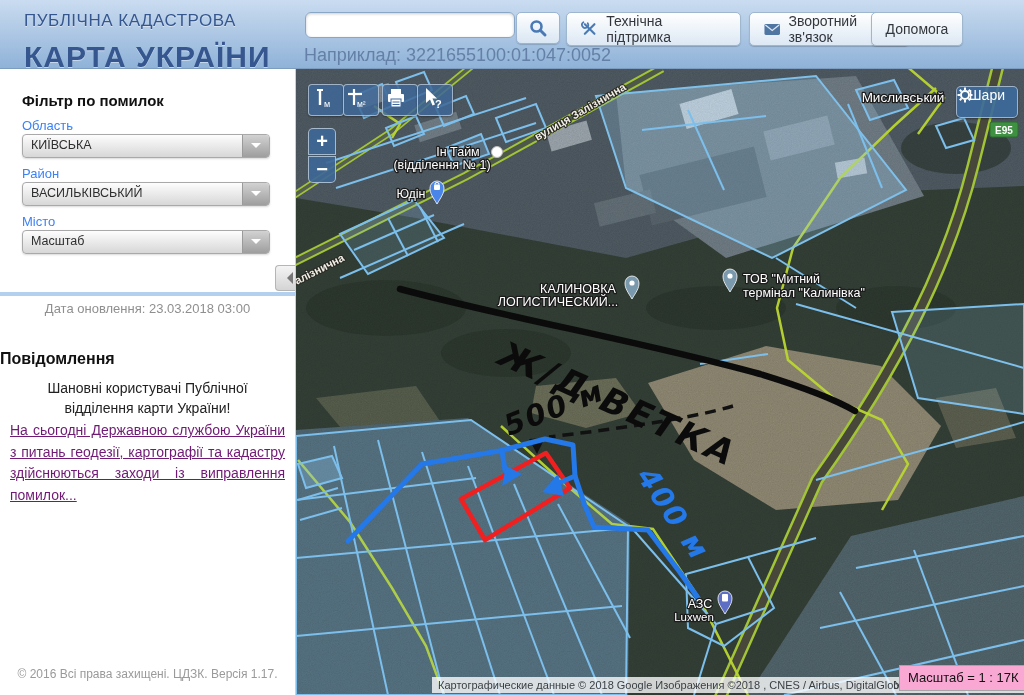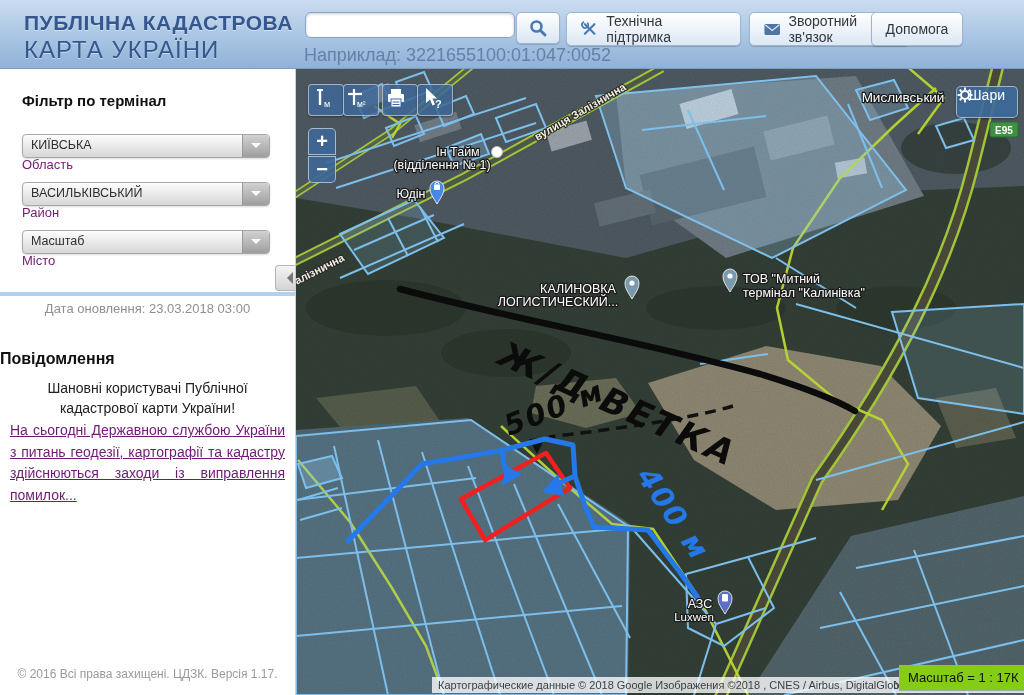--- a/index.html
+++ b/index.html
@@ -3,39 +3,39 @@
 <meta charset="utf-8">
 <style>
   html,body{margin:0;padding:0;}
   body{width:1024px;height:695px;position:relative;overflow:hidden;
        font-family:"Liberation Sans",sans-serif;background:#fff;}
 
   
   .header{position:absolute;left:0;top:0;width:1024px;height:68px;
           background:linear-gradient(#cadcf0,#8fb2d8);border-bottom:1px solid #7d9cc0;z-index:30;}
   .logo{position:absolute;left:24px;top:11px;color:#35568e;text-shadow:0 1px 0 rgba(255,255,255,.45);}
-  .logo .l1{font-size:21px;font-weight:700;letter-spacing:.5px;}
-  .logo .l2{font-size:24px;font-weight:400;letter-spacing:1px;margin-top:1px;}
+  .logo .l1{font-size:17px;font-weight:400;letter-spacing:.5px;}
+  .logo .l2{font-size:30px;font-weight:700;letter-spacing:1px;margin-top:9px;}
   .search-input{position:absolute;left:305px;top:12px;width:196px;height:24px;border:1px solid #8aa6c6;
           border-radius:6px;background:#fff;box-shadow:inset 0 1px 3px rgba(0,0,0,.2);padding:0 6px;
           font-size:13px;outline:none;}
   .search-btn{position:absolute;left:516px;top:12px;width:42px;height:30px;border:1px solid #9ab4d2;
           border-radius:5px;background:linear-gradient(#ffffff,#d9e6f3);display:flex;align-items:center;
           justify-content:center;box-shadow:0 1px 1px rgba(0,0,0,.15);cursor:pointer;}
   .hint{position:absolute;left:304px;top:45px;font-size:18px;color:#6480a6;}
   .hbtn{position:absolute;top:12px;height:30px;border:1px solid #9fb6cf;border-radius:5px;
           background:linear-gradient(#ffffff,#dce8f4);display:flex;align-items:center;justify-content:center;
           gap:8px;font-size:14px;color:#33373d;box-shadow:0 1px 1px rgba(0,0,0,.18);cursor:pointer;padding:16px 14px;box-sizing:border-box;}
   .b-support{left:566px;width:175px;} .b-feedback{left:749px;width:161px;} .b-help{left:871px;width:92px;}
 
   
   .sidebar{position:absolute;left:0;top:68px;width:296px;bottom:0;background:#fff;z-index:20;
            border-right:1px solid #cfcfcf;box-sizing:border-box;}
   .f-title{position:absolute;left:22px;top:24px;font-size:15px;font-weight:bold;color:#111;}
-  .f-label{position:absolute;left:22px;font-size:13px;color:#701a75;margin-top:39px;}
+  .f-label{position:absolute;left:22px;font-size:13px;color:#3b82f6;}
   .dd{position:absolute;left:22px;width:246px;height:22px;border:1px solid #a9a9a9;border-radius:4px;
       background:linear-gradient(#fdfdfd,#d7d7d7);box-shadow:0 1px 2px rgba(0,0,0,.15);cursor:pointer;}
   .dd .val{position:absolute;left:8px;top:3px;font-size:12.5px;color:#2e2e2e;}
   .dd .arr{position:absolute;right:0;top:0;width:26px;height:100%;border-left:1px solid #9a9a9a;
       background:linear-gradient(#d2d2d2,#9e9e9e);border-radius:0 3px 3px 0;}
   .dd .arr:after{content:"";position:absolute;left:8px;top:8px;border:5px solid transparent;border-top-color:#fff;}
   .collapse{position:absolute;right:0;top:197px;width:19px;height:24px;border:1px solid #b5b5b5;border-right:none;
       border-radius:4px 0 0 4px;background:linear-gradient(#f4f4f4,#d4d4d4);cursor:pointer;}
   .collapse:after{content:"";position:absolute;left:5px;top:6px;border:6px solid transparent;border-right-color:#777;}
   .divider{position:absolute;left:0;top:224px;width:100%;height:4px;background:#b3d0ee;}
@@ -54,21 +54,21 @@
   .zoombox{position:absolute;left:12px;top:60px;width:28px;z-index:5;}
   .zbtn{width:28px;height:27px;background:rgba(62,103,150,.92);border:1px solid rgba(255,255,255,.55);
        color:#fff;font-size:20px;font-weight:bold;line-height:25px;text-align:center;cursor:pointer;box-sizing:border-box;}
   .zbtn.zi{border-radius:5px 5px 0 0;} .zbtn.zo{border-radius:0 0 5px 5px;margin-top:1px;}
   .layers{position:absolute;right:6px;top:18px;height:30px;padding:0 12px;background:rgba(60,105,155,.9);
        border:1px solid rgba(255,255,255,.5);border-radius:5px;display:flex;align-items:flex-start;gap:7px;
        color:#fff;font-size:14px;cursor:pointer;z-index:5;box-shadow:0 1px 2px rgba(0,0,0,.35);}
   .attr{position:absolute;left:136px;right:0;bottom:2px;height:16px;background:rgba(255,255,255,.78);
        font-size:11px;line-height:16px;color:#3a3f44;white-space:nowrap;z-index:4;padding-left:6px;}
   .terms{position:absolute;right:118px;top:0;color:#3a3f44;}
-  .scalebox{position:absolute;right:0;bottom:4px;width:116px;height:24px;background:#84cc16;border:1px solid #a5a5a5;
+  .scalebox{position:absolute;right:0;bottom:4px;width:116px;height:24px;background:#f9a8d4;border:1px solid #a5a5a5;
        border-right:none;font-size:13px;color:#111;line-height:24px;padding-left:8px;white-space:nowrap;
        overflow:hidden;z-index:6;}
 
   
   text.mlabel{font-family:"Liberation Sans",sans-serif;font-size:12.5px;font-weight:500;fill:#fff;
        stroke:#1c1c1c;stroke-width:2.6px;paint-order:stroke;stroke-linejoin:round;}
   text.big{font-size:13.5px;}
   text.slabel{font-family:"Liberation Sans",sans-serif;font-size:11px;font-weight:600;fill:#f2efe6;
        stroke:#2a2a24;stroke-width:2.2px;paint-order:stroke;stroke-linejoin:round;}
   text.small{font-size:11.5px;}
@@ -108,21 +108,21 @@
       <path d="M1.5,1.5 L9,7.5 L16.5,1.5" stroke="#dce8f4" stroke-width="1.4" fill="none"></path>
     </svg>
     <span>Зворотний зв'язок</span>
   </div>
   <div class="hbtn b-help">
     <span>Допомога</span>
   </div>
 </div>
 
 <div class="sidebar">
-  <div class="f-title">Фільтр по термінал</div>
+  <div class="f-title">Фільтр по помилок</div>
 
   <div class="f-label" style="top:50px">Область</div>
   <div class="dd" style="top:66px">
     <span class="val">КИЇВСЬКА</span>
     <span class="arr"></span>
   </div>
 
   <div class="f-label" style="top:98px">Район</div>
   <div class="dd" style="top:114px">
     <span class="val">ВАСИЛЬКІВСЬКИЙ</span>
@@ -132,21 +132,21 @@
   <div class="f-label" style="top:146px">Місто</div>
   <div class="dd" style="top:162px">
     <span class="val">Масштаб</span>
     <span class="arr"></span>
   </div>
 
   <div class="collapse"></div>
   <div class="divider"></div>
   <div class="upd">Дата оновлення: 23.03.2018 03:00</div>
   <div class="msg-title">Повідомлення</div>
-  <div class="greet">Шановні користувачі Публічної кадастрової карти України!</div>
+  <div class="greet">Шановні користувачі Публічної відділення карти України!</div>
   <div class="msg-link">На сьогодні Державною службою України з питань геодезії, картографії та кадастру здійснюються заходи із виправлення помилок...</div>
   <div class="copy">© 2016 Всі права захищені. ЦДЗК. Версія 1.17.</div>
 </div>
 
 <div class="map">
 
   <svg width="728" height="627" viewBox="0 0 728 627">
     <defs>
       <filter id="noise">
           <feTurbulence type="fractalNoise" baseFrequency="0.9" numOctaves="2"></feTurbulence>

